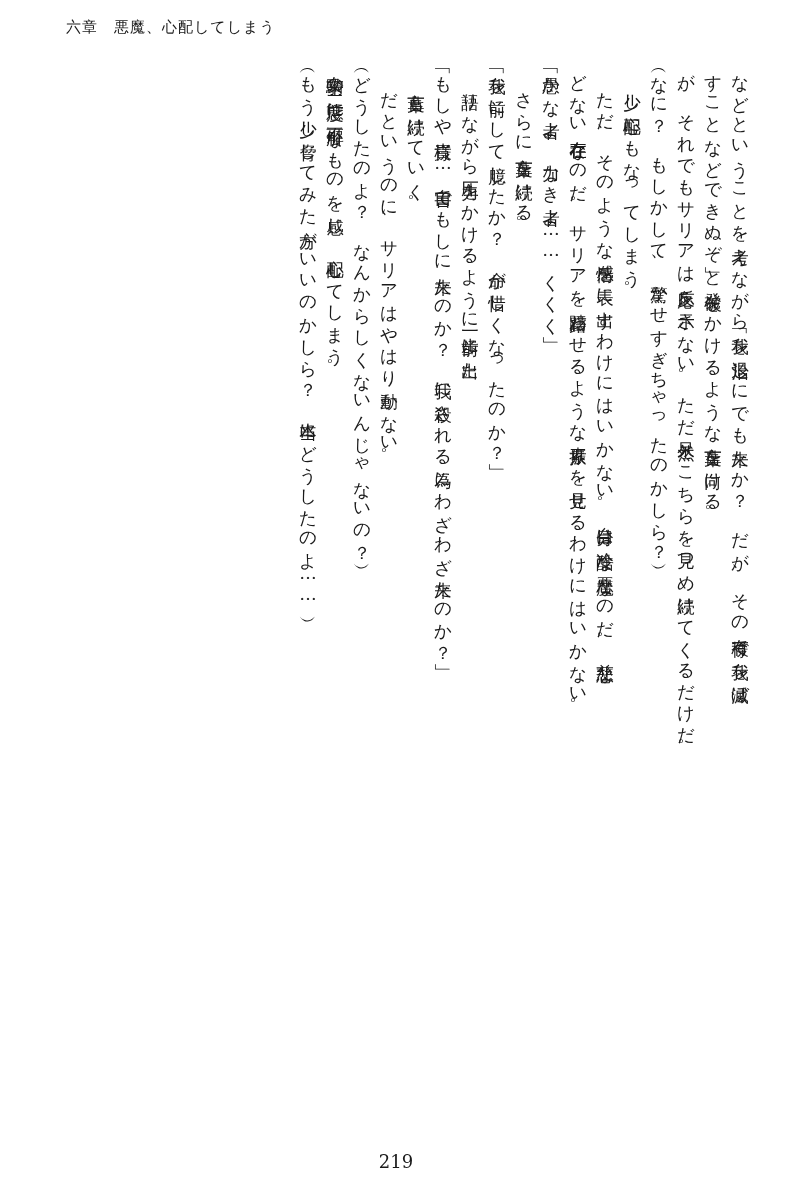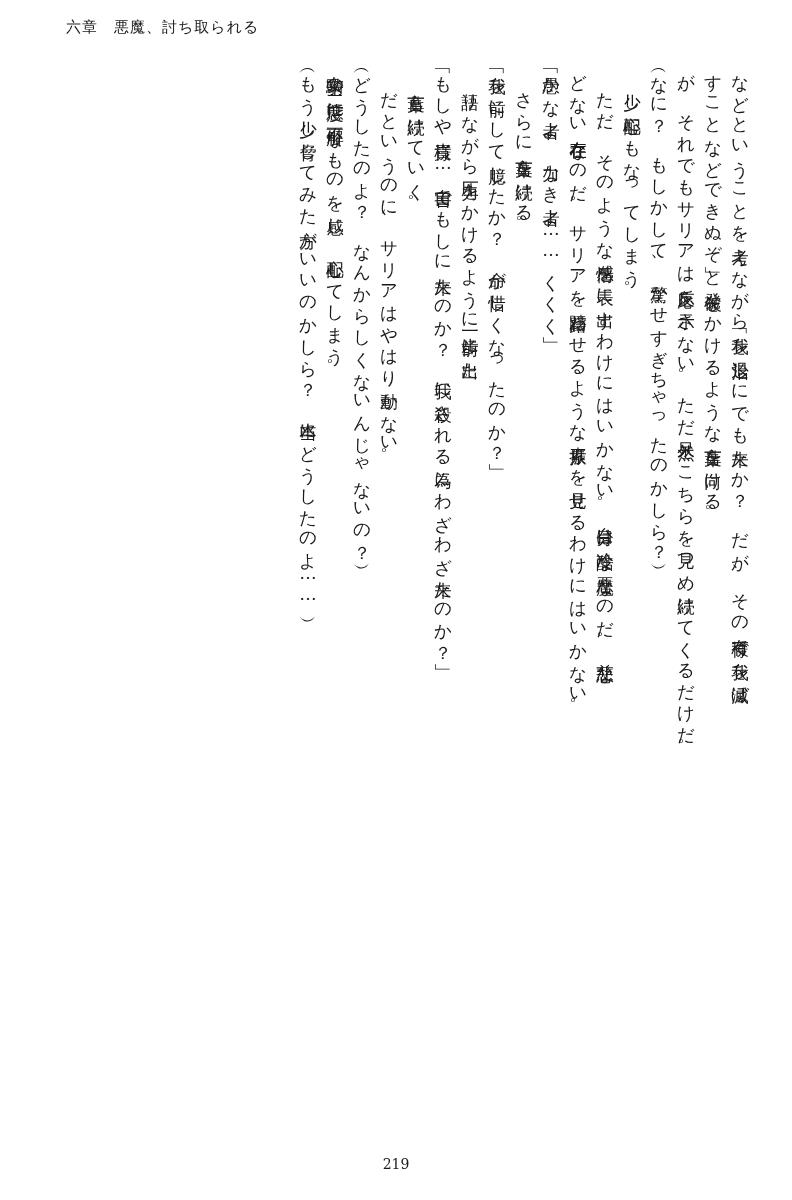--- a/index.html
+++ b/index.html
@@ -52,31 +52,31 @@
   .vline.indent {
     padding-top: 18px;
     box-sizing: border-box;
   }
   .page-number {
     position: absolute;
     bottom: 28px;
     left: 0;
     width: 792px;
     text-align: center;
-    font-size: 14px;
+    font-size: 18px;
     font-family: "DejaVu Serif", "Liberation Serif", serif;
     color: #1a1a1a;
   }
 </style>
 </head>
 <body>
 
 <div class="page">
 
-  <div class="header">六章　悪魔、討ち取られる</div>
+  <div class="header">六章　悪魔、心配してしまう</div>
 
   <div class="body-area">
     <div class="vline">などということを考えながら「我を退治しにでも来たか？　だが、その有様で我を滅ぼ</div>
     <div class="vline">すことなどできぬぞ」と発破をかけるような言葉を向ける。</div>
     <div class="vline">が、それでもサリアは反応を示さない。ただ呆然とこちらを見つめ続けてくるだけだ。</div>
     <div class="vline">（なに？　もしかして、驚かせすぎちゃったのかしら？）</div>
     <div class="vline indent">少し心配にもなってしまう。</div>
     <div class="vline indent">ただ、そのような感情を表に出すわけにはいかない。自分は冷酷な悪魔なのだ。慈悲な</div>
     <div class="vline">どない存在なのだ。サリアを躊躇わせるような素振りを見せるわけにはいかない。</div>
     <div class="vline">「愚かな者よ。力なき者よ……くくく」</div>

